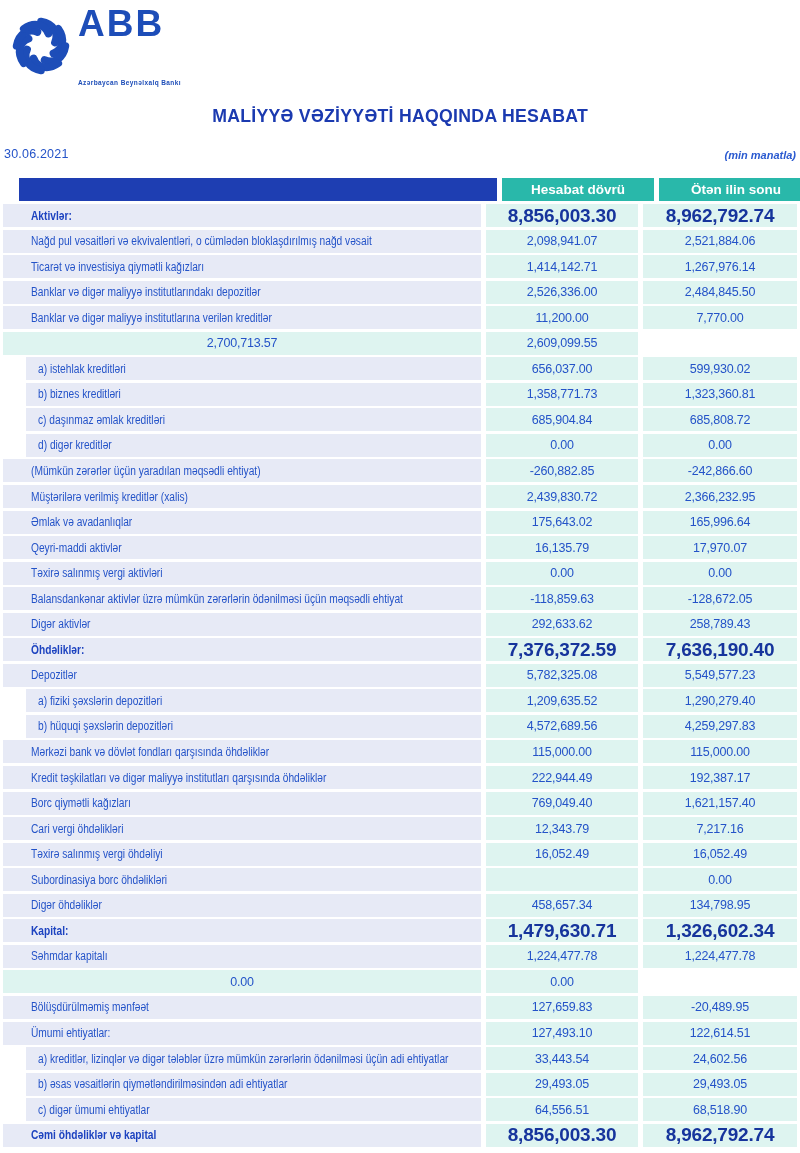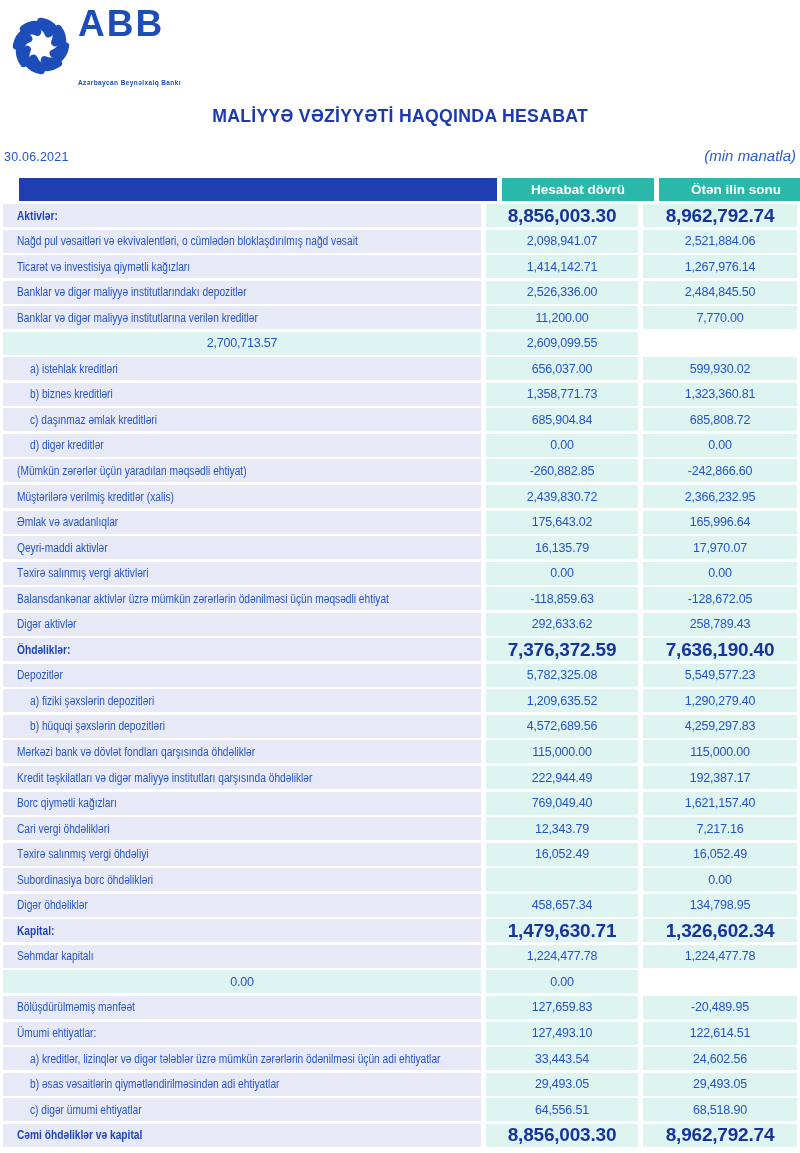--- a/index.html
+++ b/index.html
@@ -27,21 +27,21 @@
   .title{
     font-size:19px;font-weight:bold;color:#1b3ab0;
     letter-spacing:.3px;white-space:nowrap;
     transform:scaleX(.93);transform-origin:center;
   }
   .meta{
     position:absolute;top:147px;left:4px;right:4px;
     display:flex;justify-content:space-between;align-items:flex-end;
   }
   .date{font-size:12.5px;font-weight:normal;color:#2453c8;letter-spacing:.2px;}
-  .unit-note{font-size:15px;font-style:italic;font-weight:normal;color:#2a5ad0;}
+  .unit-note{font-size:11px;font-style:italic;font-weight:bold;color:#2a5ad0;}
   
   .table{position:absolute;top:178px;left:3px;width:794px;}
   .thead,.row{
     display:grid;
     grid-template-columns:478px 152px 154px;
     column-gap:5px;
   }
   .thead{height:23px;margin-bottom:3px;padding-left:16px;}
   .th-spacer{background:#1e3eb2;}
   .th{
@@ -49,23 +49,23 @@
     font-size:13.5px;font-weight:bold;
     display:flex;align-items:center;justify-content:center;
     white-space:nowrap;
   }
   .row{height:23px;margin-bottom:2.55px;}
   .row:last-child{margin-bottom:8px;}
   .cell-label{
     background:#e7eaf6;color:#2453c8;
     font-size:12px;
     display:flex;align-items:center;
-    padding-left:14px;overflow:hidden;white-space:nowrap;
-  }
-  .cell-label.indent{padding-left:27px;}
+    padding-left:28px;overflow:hidden;white-space:nowrap;
+  }
+  .cell-label.indent{padding-left:12px;margin-left:23px;}
   .lbl-text{transform:scaleX(.85);transform-origin:left center;white-space:nowrap;}
   .cell-val{
     background:#def4f0;color:#2453c8;
     font-size:12.5px;
     display:flex;align-items:center;justify-content:center;
     white-space:nowrap;letter-spacing:-.2px;
   }
   .row.bold .cell-label{font-weight:bold;color:#1d43c0;}
   .row.bold .cell-val{font-weight:bold;color:#16349c;font-size:19px;}
 </style>

